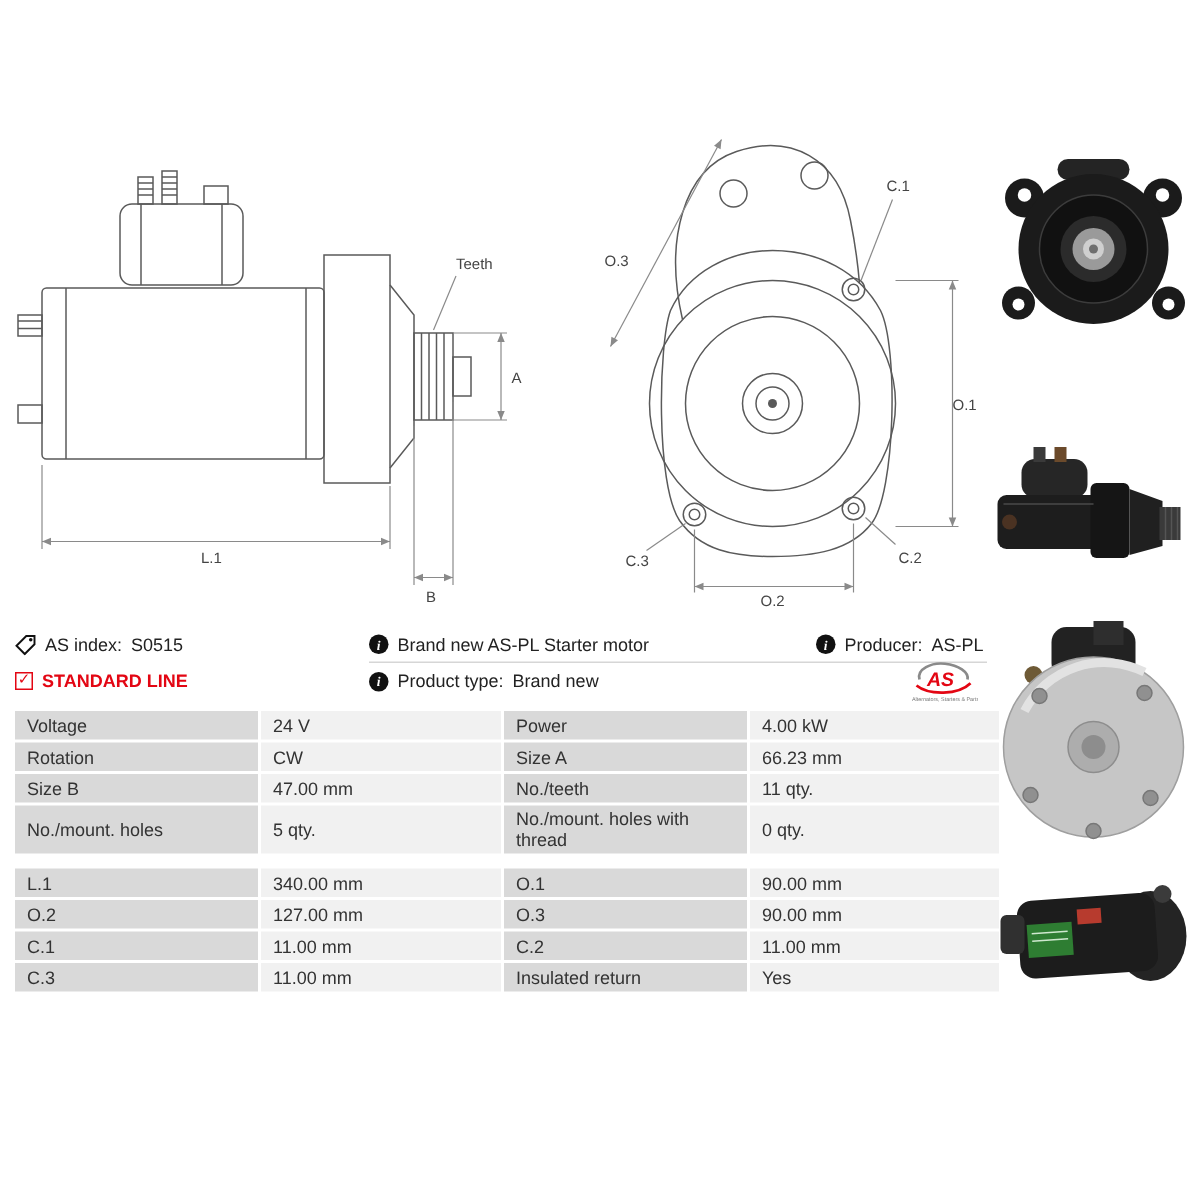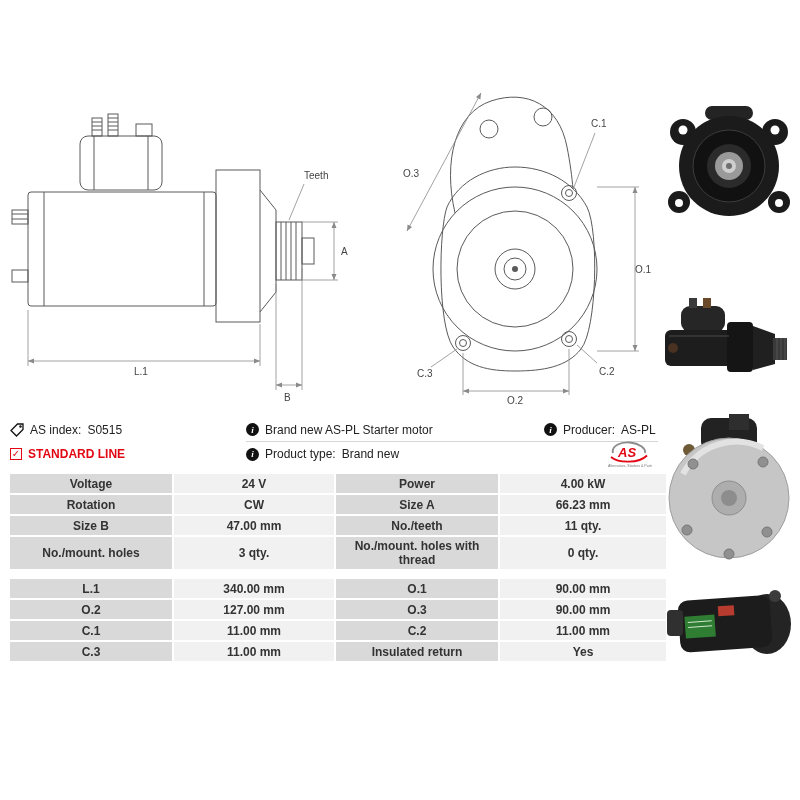--- a/index.html
+++ b/index.html
@@ -30,21 +30,21 @@
            font-size:9px; font-weight:bold; align-items:center; justify-content:center;
            font-family:"Liberation Serif", serif; flex:0 0 13px; font-style:italic; }
   .chk { display:inline-flex; width:12px; height:12px; border:1.5px solid #e30613; color:#e30613;
          font-size:10px; line-height:10px; align-items:center; justify-content:center; flex:0 0 12px; }
 
   
   .spec { border-collapse:separate; border-spacing:2px; margin-left:8px; width:650px;
           font-size:12px; color:#333; table-layout:fixed; }
   .spec.first { margin-top:6px; }
   .spec.second { margin-top:6px; }
-  .spec td { padding:2px 8px; text-align:center; vertical-align:middle; height:19px;font-weight:bold; }
+  .spec td { padding:2px 8px; text-align:left; vertical-align:middle; height:19px; }
   td.lbl { background:#d9d9d9; }
   td.val { background:#f1f1f1; }
 
   
   .photo { display:block; }
   .ph2 { margin-top:66px; }
   .ph3 { margin-top:30px; }
   .ph4 { margin-top:18px; }
 
   
@@ -226,21 +226,21 @@
           <td class="val">66.23 mm</td>
         </tr>
         <tr>
           <td class="lbl">Size B</td>
           <td class="val">47.00 mm</td>
           <td class="lbl">No./teeth</td>
           <td class="val">11 qty.</td>
         </tr>
         <tr>
           <td class="lbl">No./mount. holes</td>
-          <td class="val">3 qty.</td>
+          <td class="val">5 qty.</td>
           <td class="lbl">No./mount. holes with thread</td>
           <td class="val">0 qty.</td>
         </tr>
       </tbody>
     </table>
 
     <table class="spec second">
       <colgroup>
           <col style="width:162px;">
           <col style="width:160px;">

